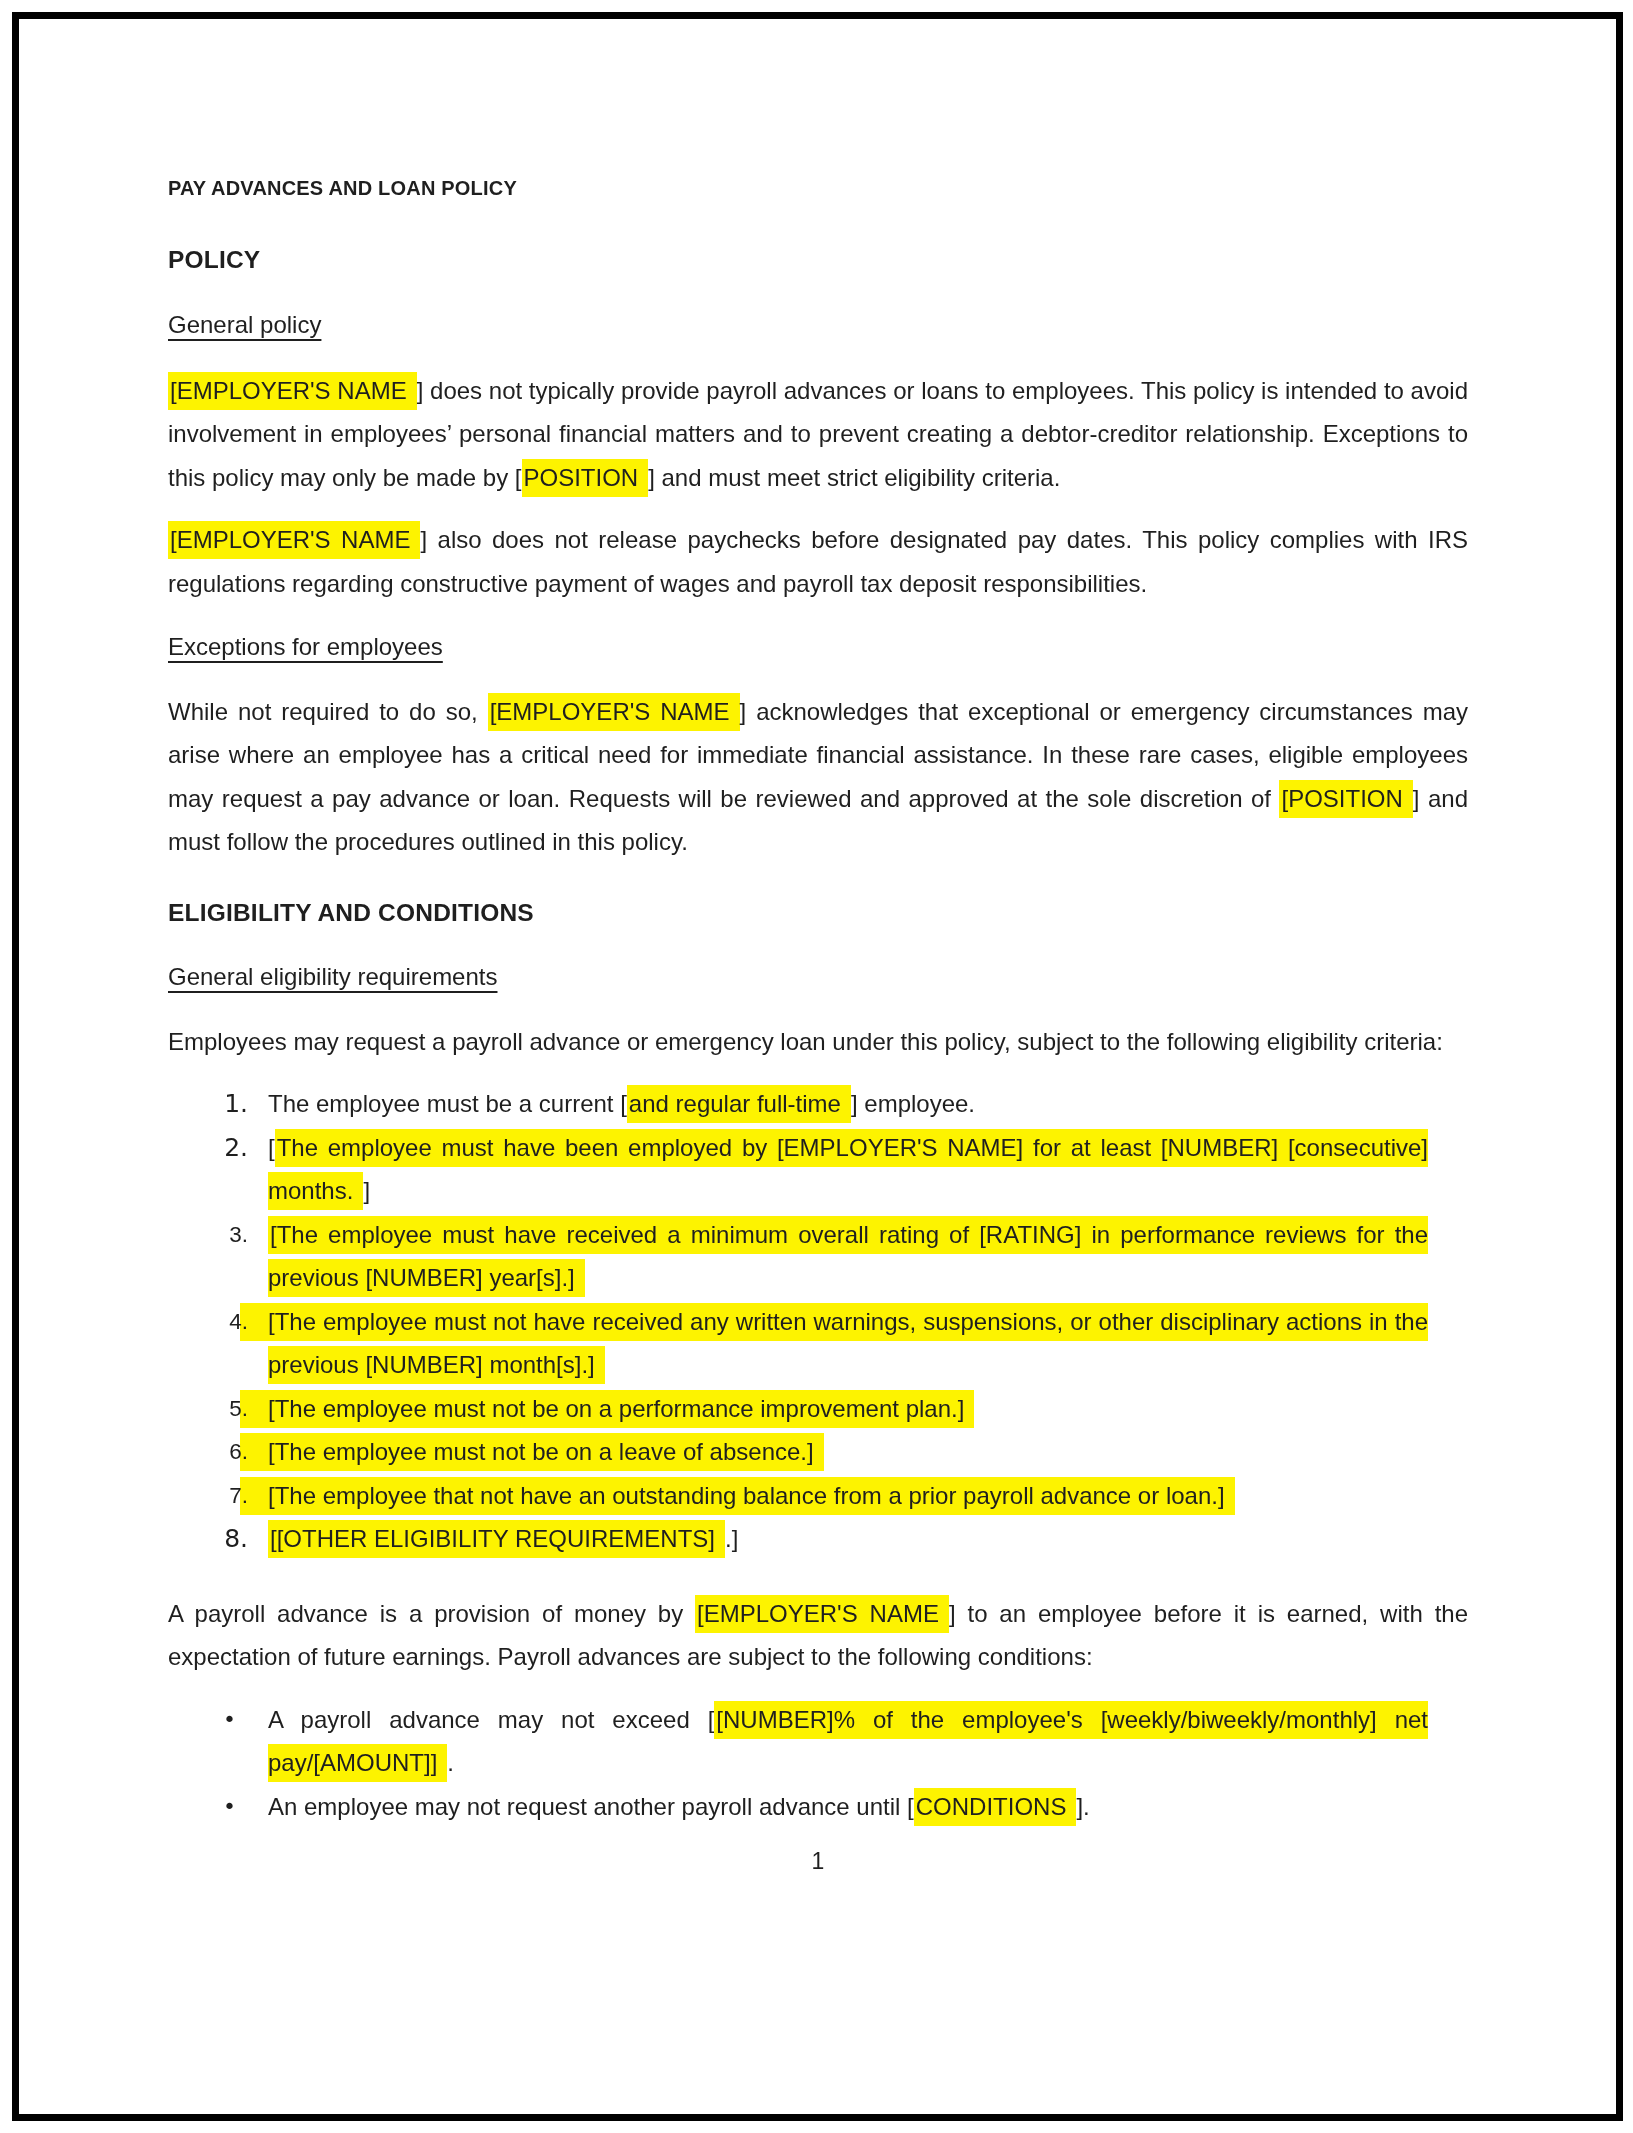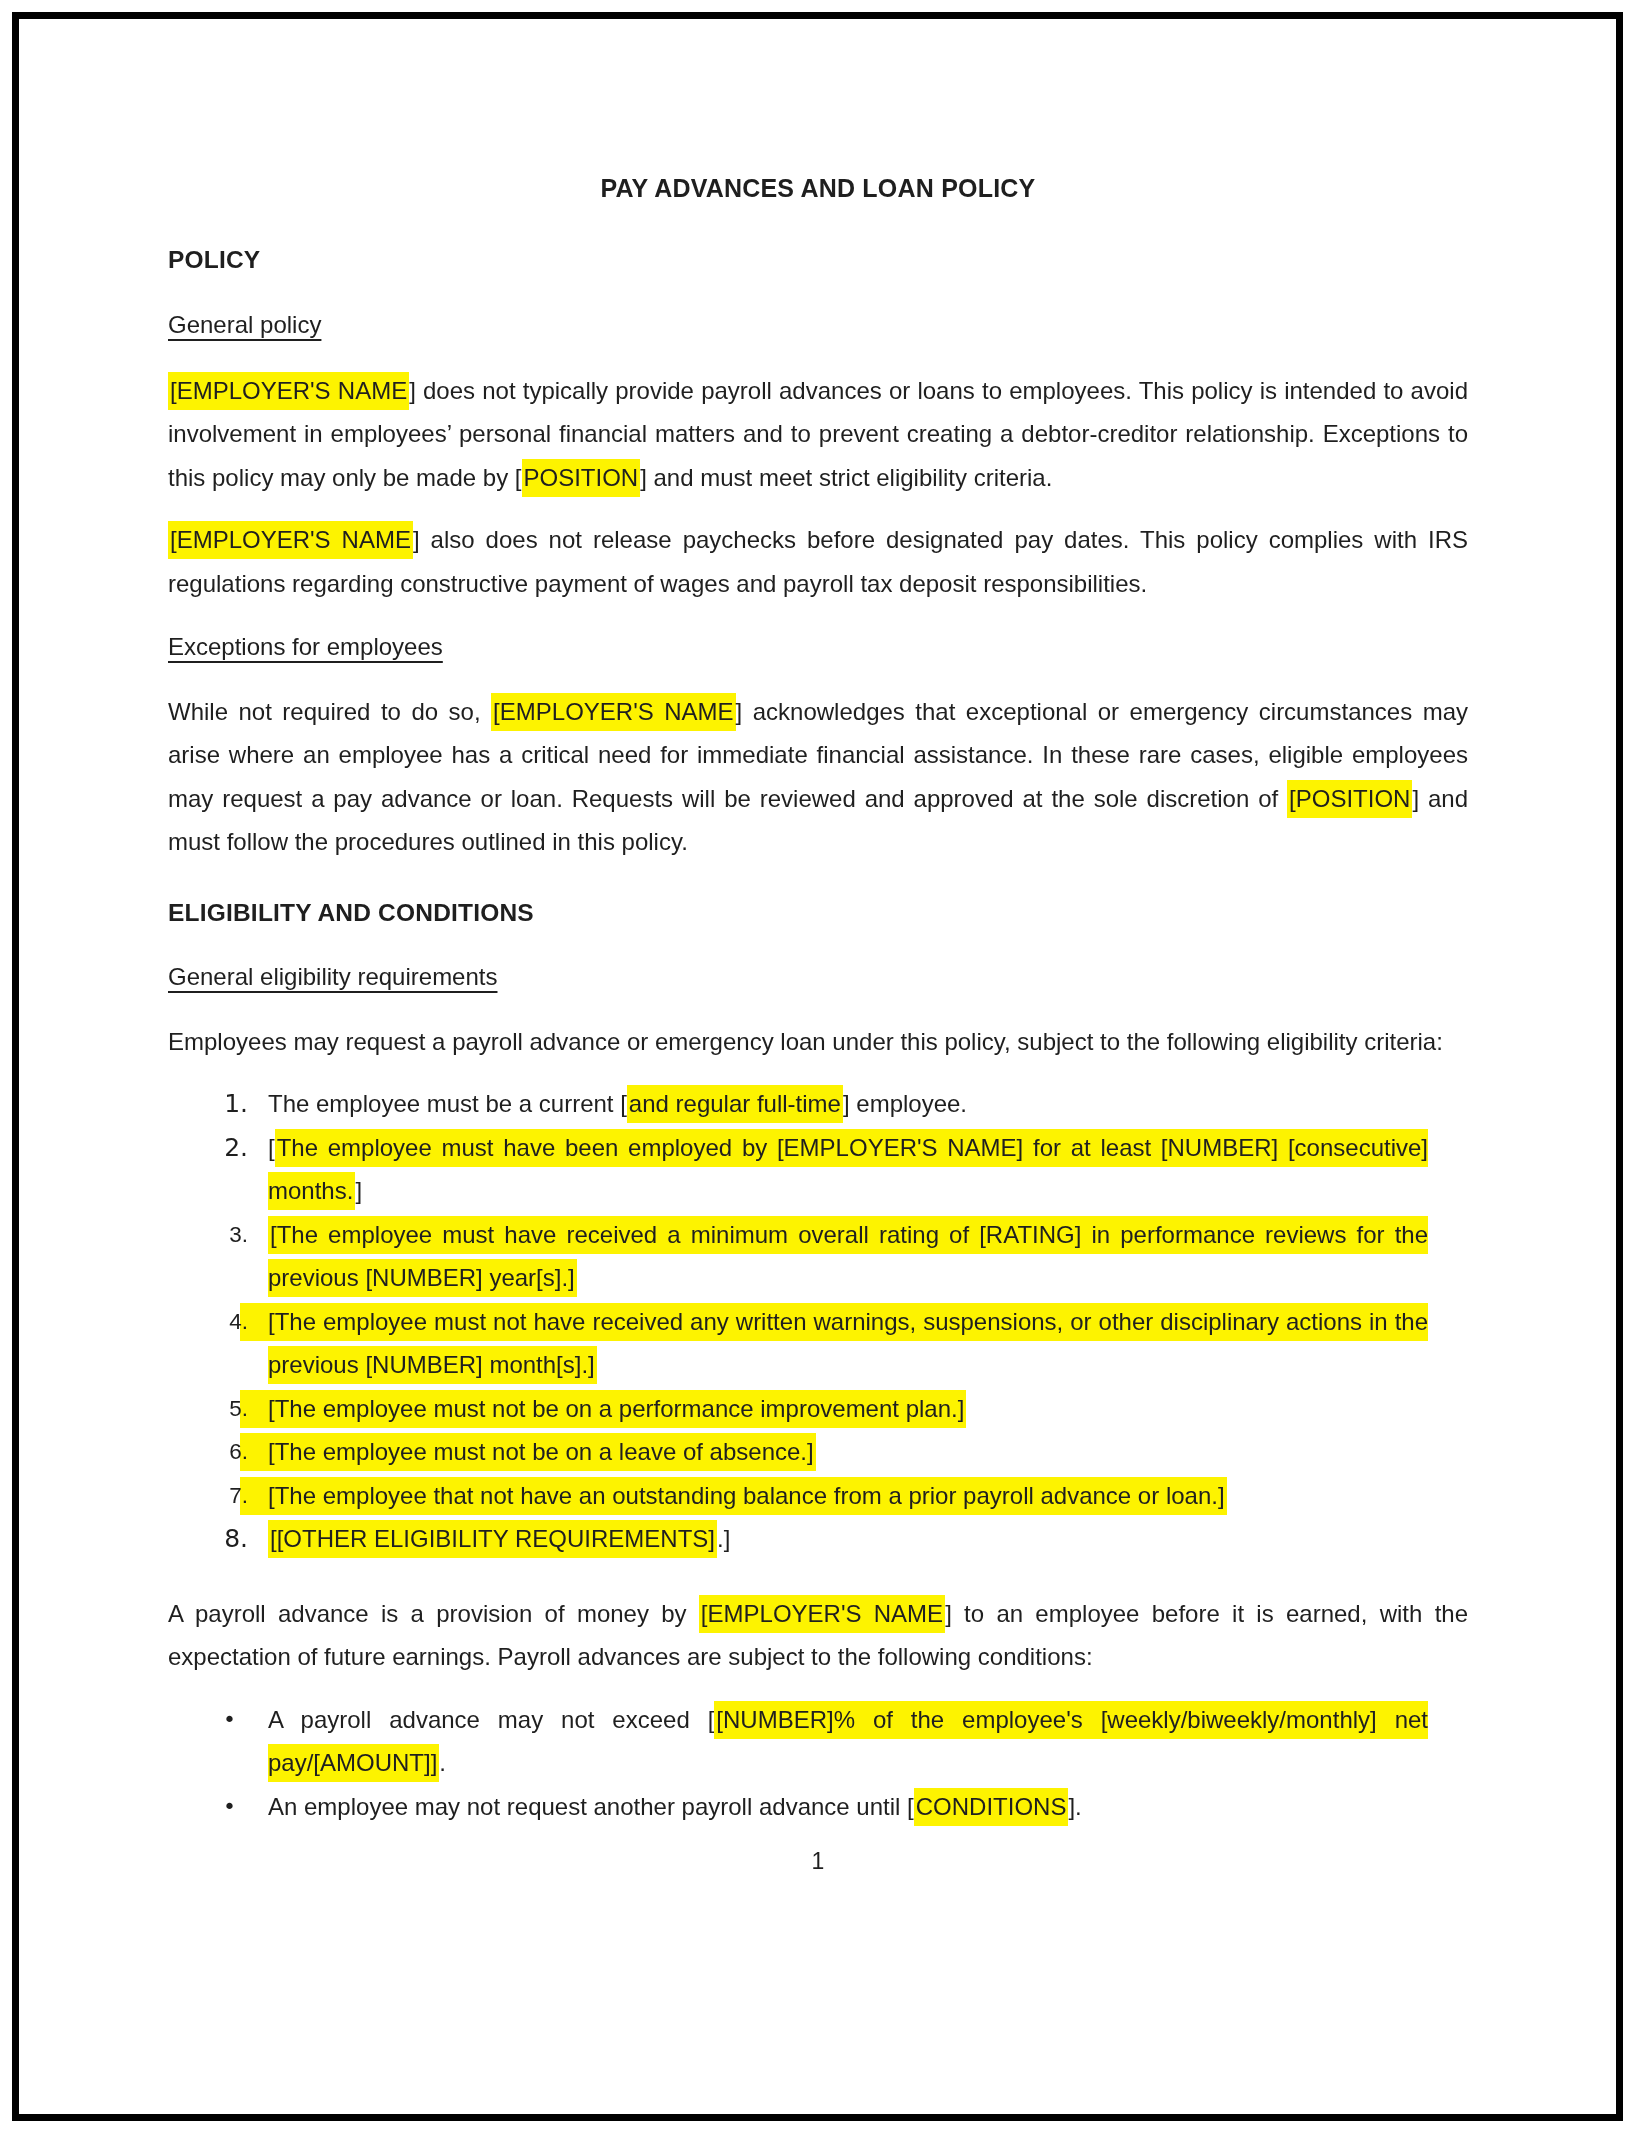--- a/index.html
+++ b/index.html
@@ -16,33 +16,33 @@
   .page-border{
     position:absolute;left:12px;top:12px;right:10px;bottom:12px;
     border:7px solid #000;pointer-events:none;
   }
   .content{
     position:relative;
     padding:167px 165px 0 168px;
     font-size:24px;line-height:43.5px;
   }
   .doc-title{
-    text-align:center;font-weight:bold;font-size:25px;
+    font-weight:bold;font-size:20px;
     margin-bottom:24px;letter-spacing:.2px;
   }
   .h-bold{font-weight:bold;font-size:24.5px;margin-bottom:22px;letter-spacing:.2px;margin-top:27px;}
   .h-underline{
     text-decoration:underline;
     text-decoration-thickness:2px;text-underline-offset:6px;
     margin-bottom:22px;
   }
   p.para{text-align:justify;margin-bottom:20px;}
   .hl{
     background:var(--hl);
-    padding:5px 2px 6px 2px;
+    padding:5px 10px 6px 2px;
     margin-top:21px;
   }
   .hl-pad{
     padding-left:28px;margin-left:-28px;
     -webkit-box-decoration-break:slice;box-decoration-break:slice;
   }
   .list{margin-bottom:31px;}
   .li{position:relative;padding-left:100px;padding-right:40px;}
   .li-text{text-align:justify;}
   .marker{

